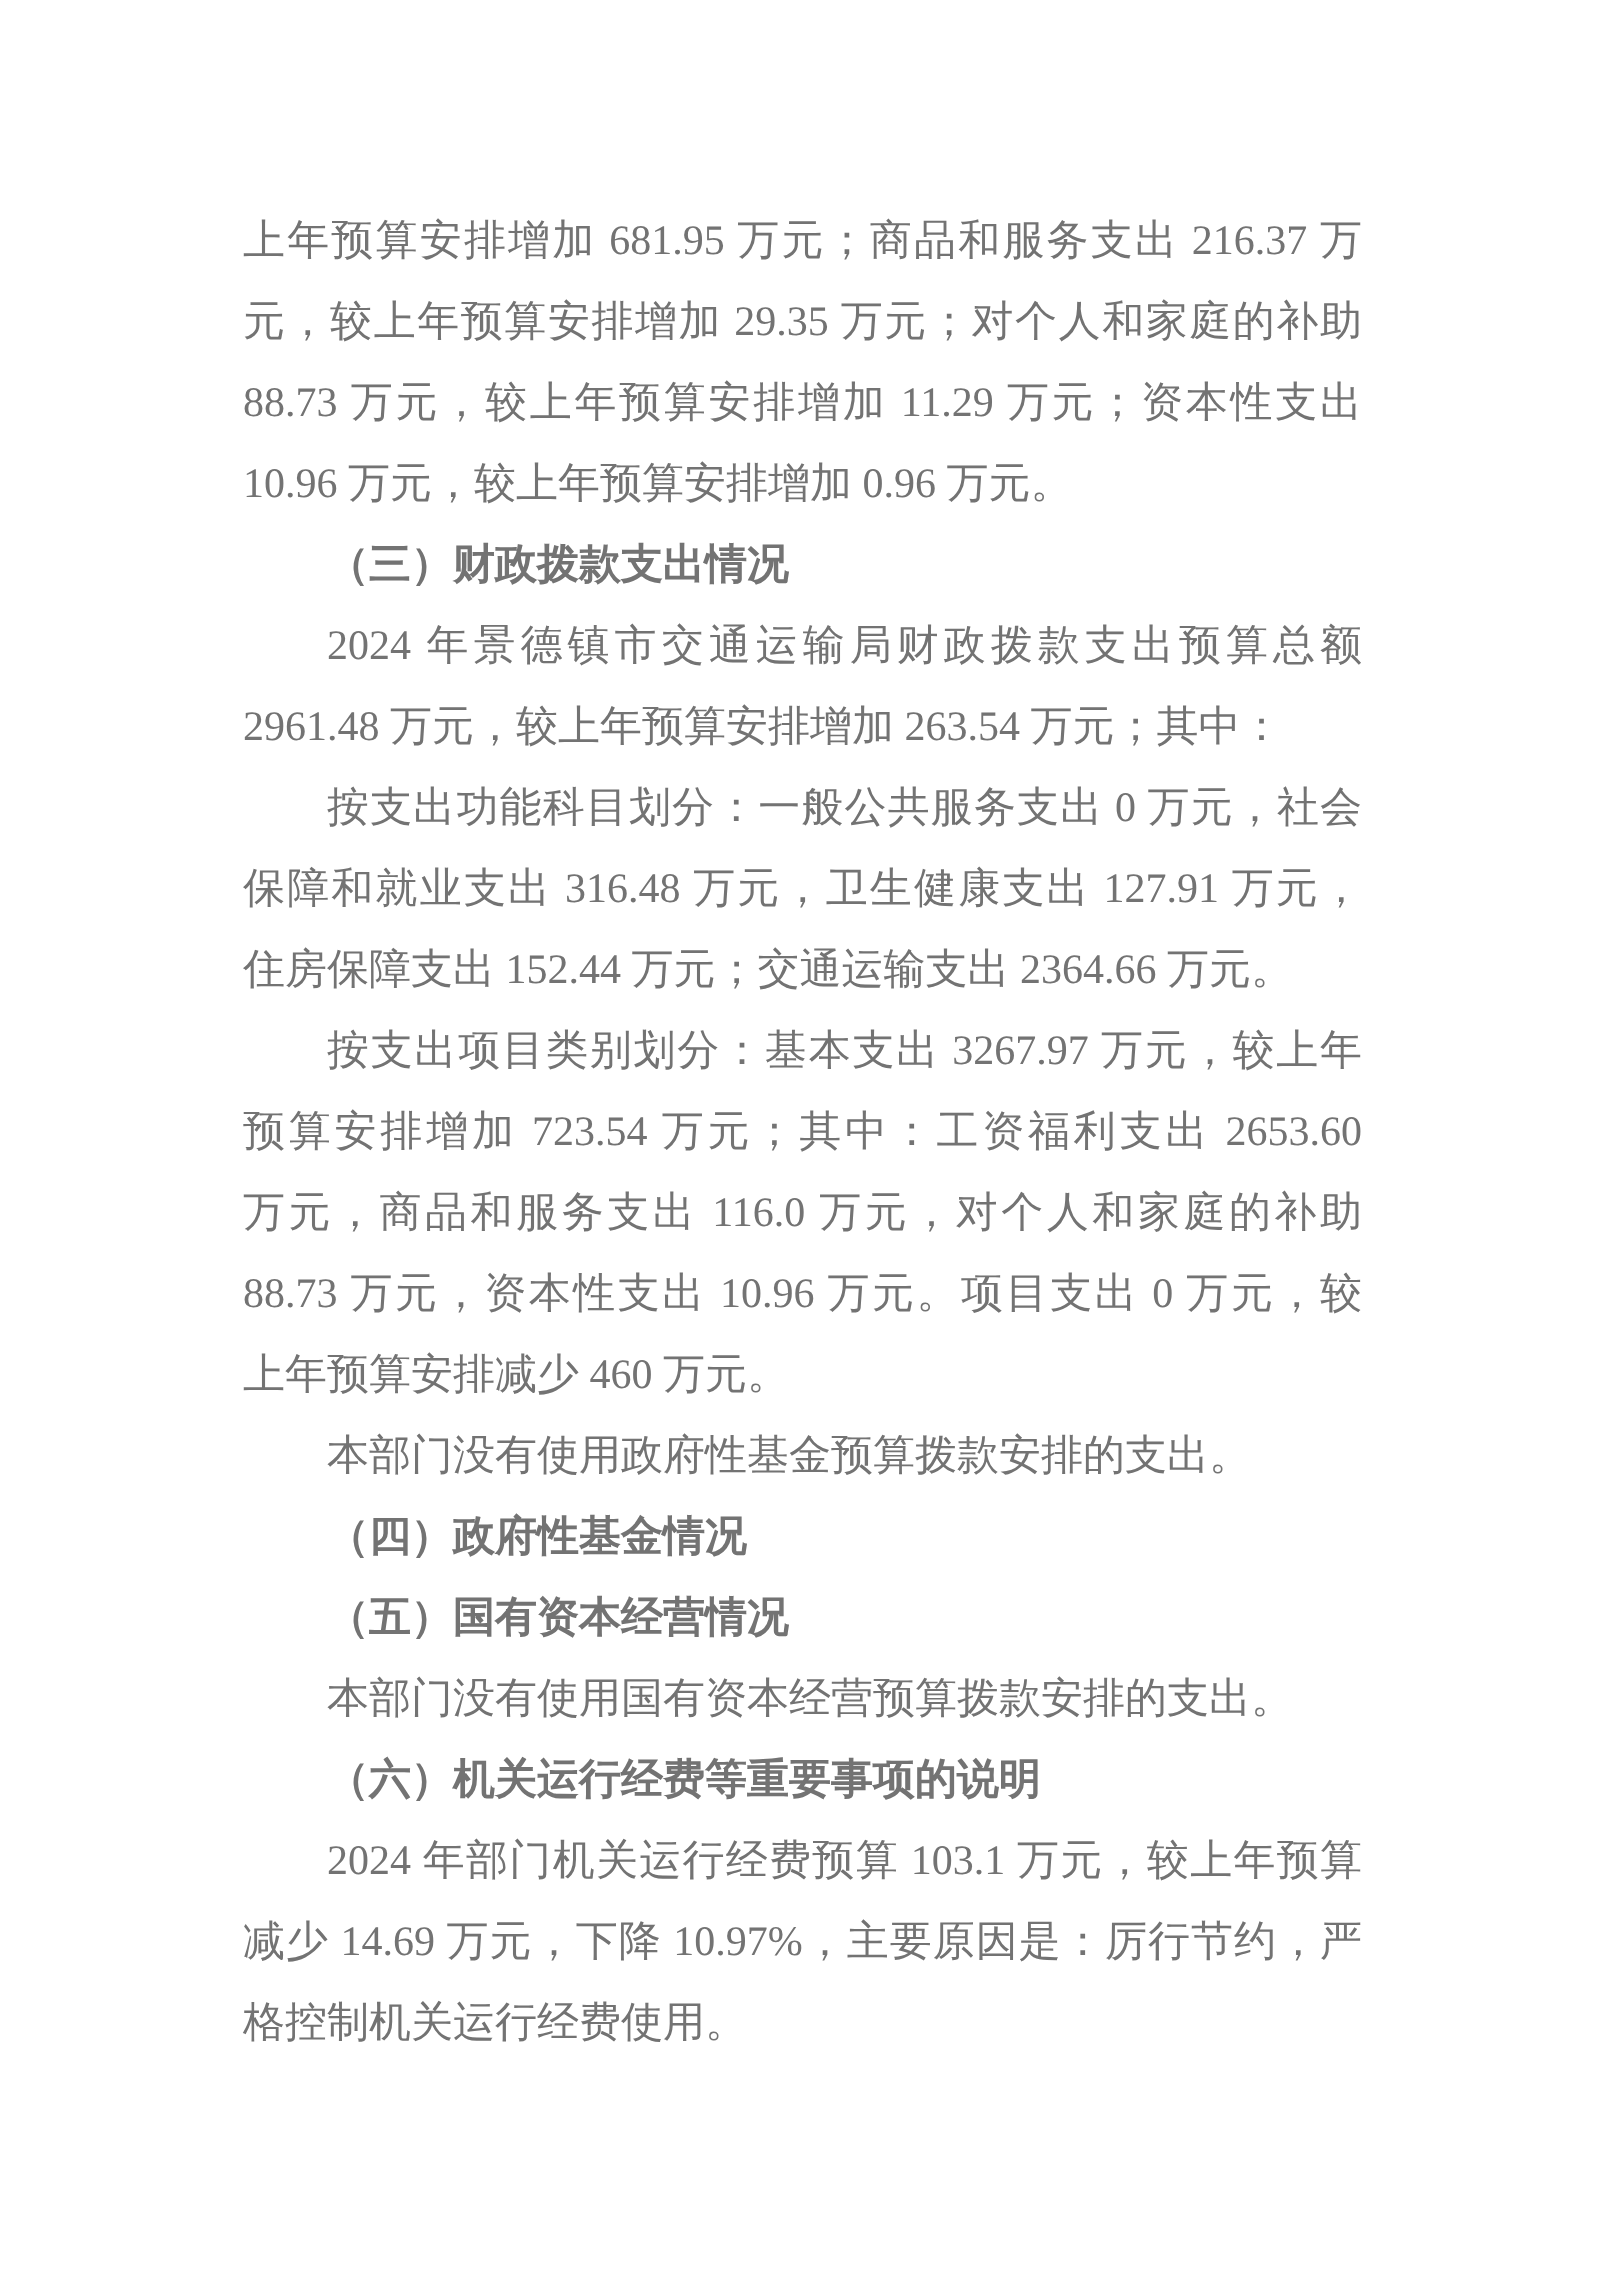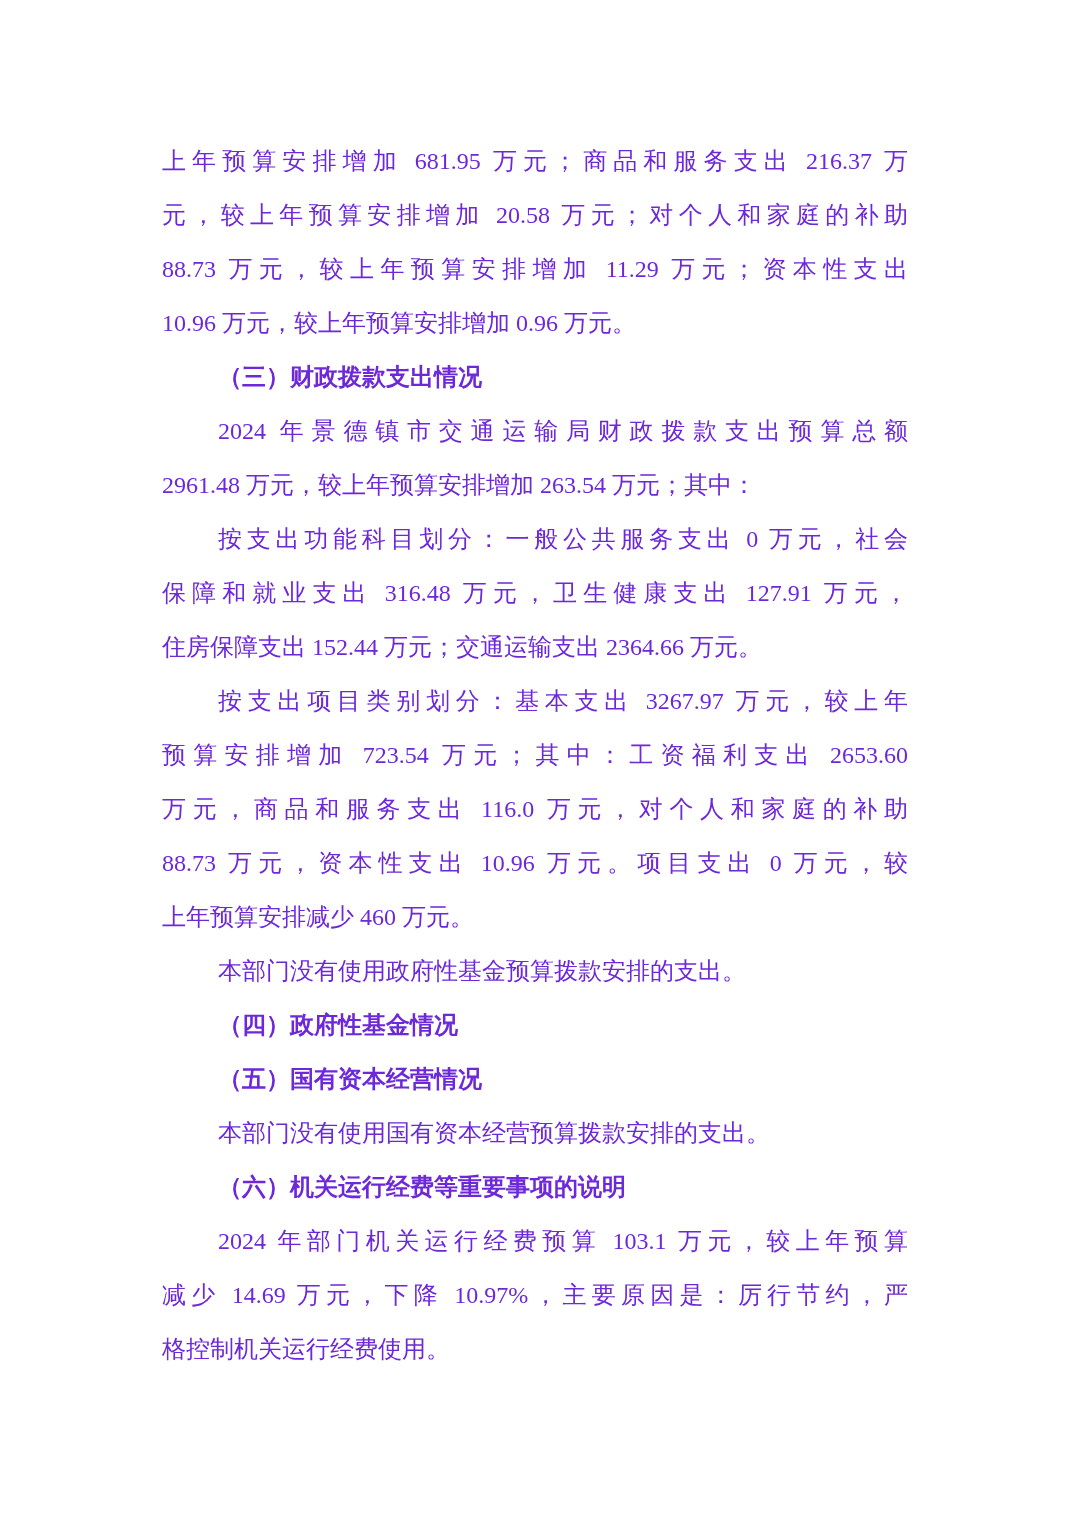--- a/index.html
+++ b/index.html
@@ -20,24 +20,24 @@
     overflow: hidden;
   }
   .content {
     position: absolute;
     left: 162px;
     top: 134px;
     width: 746px;
     color: #000000;
   }
   .line {
-    font-size: 24px;
+    font-size: 28px;
     line-height: 54px;
     height: 54px;
-    color: #6d28d9;
+    color: #737373;
     text-align: left;
     white-space: nowrap;
     letter-spacing: 0;
   }
   .line.justify {
     white-space: normal;
     text-align: justify;
     text-align-last: justify;
     text-justify: inter-character;
   }
@@ -49,21 +49,21 @@
     white-space: nowrap;
   }
 </style>
 </head>
 <body>
 
 <div class="page">
   <div class="content">
 
   <div class="line justify">上年预算安排增加 681.95 万元；商品和服务支出 216.37 万</div>
-      <div class="line justify">元，较上年预算安排增加 20.58 万元；对个人和家庭的补助</div>
+      <div class="line justify">元，较上年预算安排增加 29.35 万元；对个人和家庭的补助</div>
       <div class="line justify">88.73 万元，较上年预算安排增加 11.29 万元；资本性支出</div>
       <div class="line">10.96 万元，较上年预算安排增加 0.96 万元。</div>
       <div class="line heading indent">（三）财政拨款支出情况</div>
       <div class="line indent justify">2024 年景德镇市交通运输局财政拨款支出预算总额</div>
       <div class="line">2961.48 万元，较上年预算安排增加 263.54 万元；其中：</div>
       <div class="line indent justify">按支出功能科目划分：一般公共服务支出 0 万元，社会</div>
       <div class="line justify">保障和就业支出 316.48 万元，卫生健康支出 127.91 万元，</div>
       <div class="line">住房保障支出 152.44 万元；交通运输支出 2364.66 万元。</div>
       <div class="line indent justify">按支出项目类别划分：基本支出 3267.97 万元，较上年</div>
       <div class="line justify">预算安排增加 723.54 万元；其中：工资福利支出 2653.60</div>

